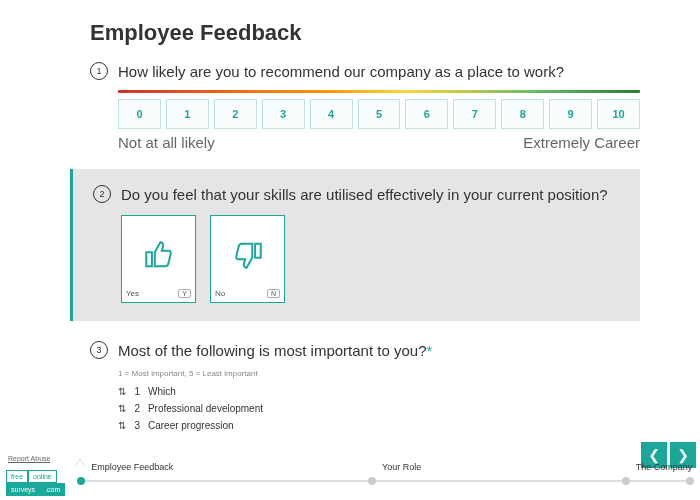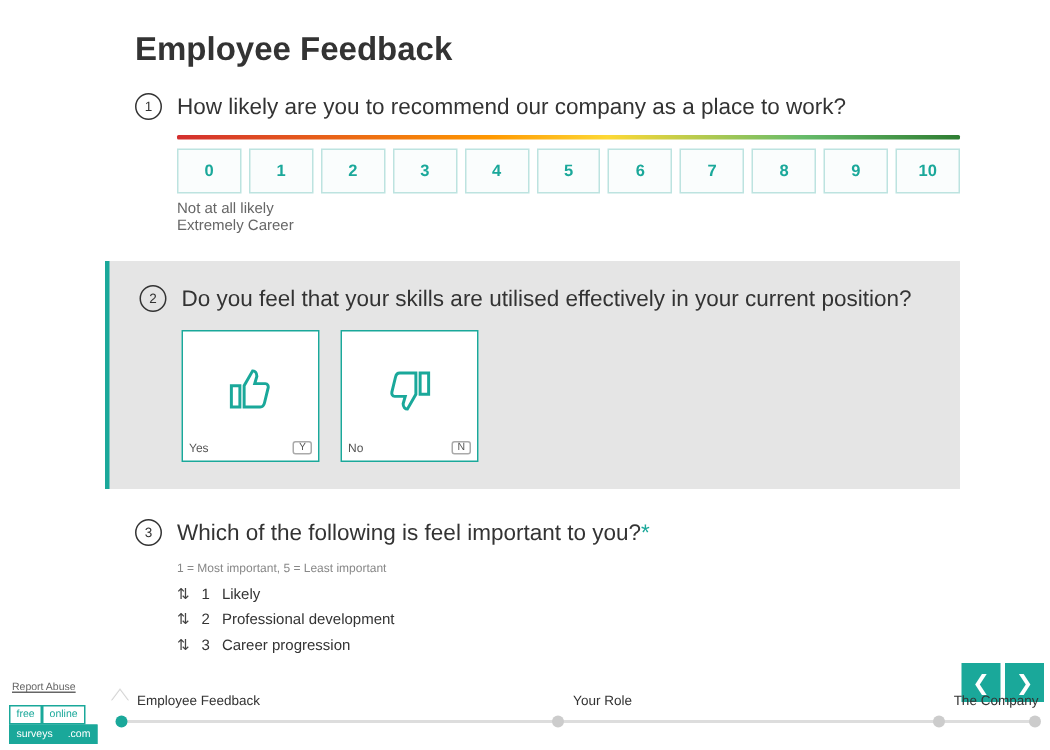--- a/index.html
+++ b/index.html
@@ -20,28 +20,28 @@
   .gradient-bar {
     height: 3px; margin: 2px 0 6px 28px; border-radius: 1px;
     background: linear-gradient(90deg,#d32f2f,#ff9800 40%,#fdd835 55%,#66bb6a 80%,#2e7d32);
   }
   .nps-row { display: flex; gap: 5px; margin-left: 28px; }
   .nps-box {
     flex: 1; height: 30px; border: 1px solid #bde3e0; background: #fafdfd;
     display: flex; align-items: center; justify-content: center;
     font-size: 11px; font-weight: 600; color: #1aa89a; cursor: pointer;
   }
-  .labels-row { display: flex; justify-content: space-between; margin: 5px 0 18px 28px; font-size: 10px; color: #666; flex-direction: column; }
+  .labels-row { display: flex; justify-content: space-between; margin: 5px 0 18px 28px; font-size: 15px; color: #666; }
   .q2-block {
     background: #e5e5e5; border-left: 3px solid #1aa89a;
     margin-left: -20px; padding: 16px 20px 18px 20px;
   }
   .yn-row { display: flex; gap: 14px; margin-left: 28px; margin-top: 12px; }
   .yn-card {
-    width: 92px; height: 88px; border: 1px solid #1aa89a; background: #fff;
+    width: 75px; height: 88px; border: 1px solid #1aa89a; background: #fff;
     display: flex; flex-direction: column; align-items: center; justify-content: flex-end;
     position: relative; cursor: pointer; padding: 4px;
   }
   .yn-icon { position: absolute; top: 22px; }
   .yn-icon svg { width: 34px; height: 34px; stroke: #1aa89a; fill: none; stroke-width: 1.4; }
   .yn-footer { display: flex; justify-content: space-between; width: 100%; font-size: 8px; color: #555; }
   .yn-key { border: 1px solid #aaa; padding: 0 3px; font-size: 7px; border-radius: 2px; }
   .q3 { margin-top: 20px; }
   .q3 .required { color: #1aa89a; }
   .hint { font-size: 8px; color: #888; margin: 2px 0 8px 28px; }
@@ -143,29 +143,29 @@
           <span class="yn-key">N</span>
         </div>
       </div>
     </div>
   </div>
 
   <div class="q3">
     <div class="question-row">
       <div class="q-number">3</div>
       <div class="q-text">
-        <span>Which of the following is feel important to you?</span><span class="required">*</span>
+        <span>Most of the following is most important to you?</span><span class="required">*</span>
       </div>
     </div>
     <div class="hint">1 = Most important, 5 = Least important</div>
     <div class="rank-list" id="rank-list">
         <div class="rank-item">
           <span class="grip">⇅</span>
           <span>1</span>
-          <span>Likely</span>
+          <span>Which</span>
         </div>
         <div class="rank-item">
           <span class="grip">⇅</span>
           <span>2</span>
           <span>Professional development</span>
         </div>
         <div class="rank-item">
           <span class="grip">⇅</span>
           <span>3</span>
           <span>Career progression</span>

